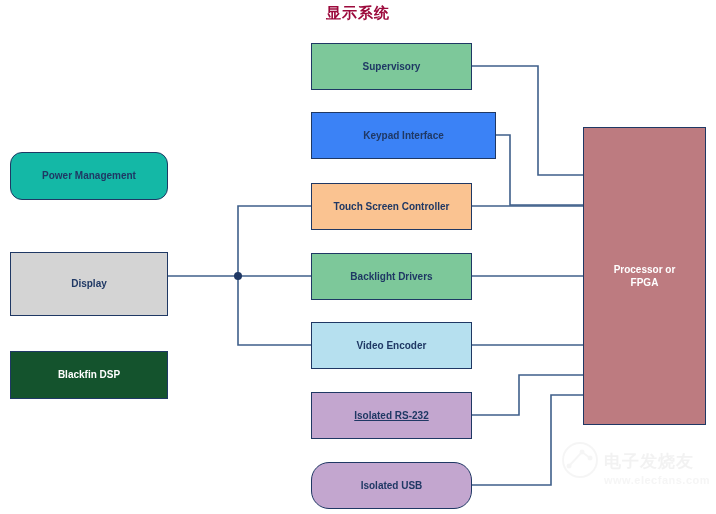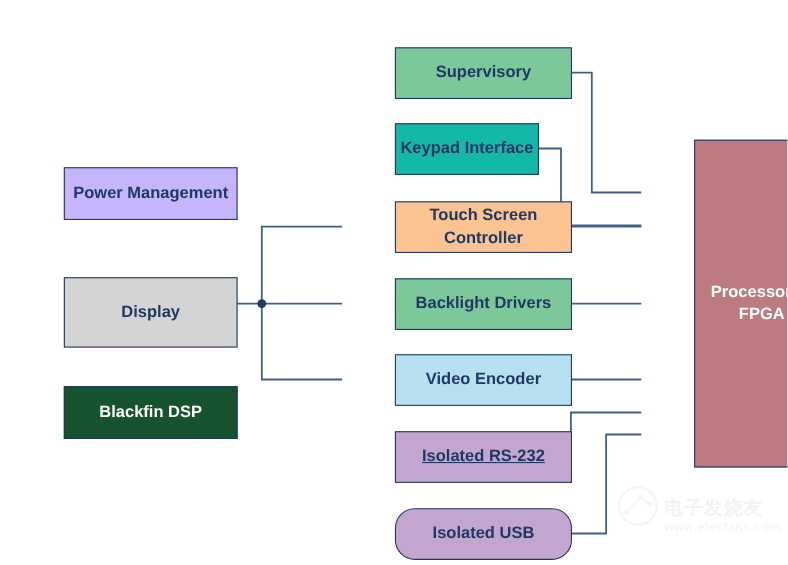--- a/index.html
+++ b/index.html
@@ -36,26 +36,25 @@
     letter-spacing: 1px;
   }
   .node {
     position: absolute;
     box-sizing: border-box;
     border: 1.5px solid #1f3864;
     display: flex;
     align-items: center;
     justify-content: center;
     text-align: center;
-    font-size: 15px;
+    font-size: 10px;
     font-weight: bold;
     line-height: 1.35;
     color: #1f3864;
     z-index: 3;
-    margin-left: 48px;
   }
   .node.light-text {
     color: #ffffff;
   }
   .watermark {
     position: absolute;
     right: 6px;
     bottom: 6px;
     width: 150px;
     height: 70px;
@@ -82,50 +81,51 @@
     color: #ececec;
     letter-spacing: 0.5px;
     white-space: nowrap;
   }
 </style>
 </head>
 <body>
 
 <div id="canvas">
 
+  <div class="diagram-title">显示系统</div>
 
   <svg id="wires" viewBox="0 0 716 514">
       <polyline points="168,276 238,276" fill="none" stroke="#3f5f8a" stroke-width="1.6"></polyline>
       <polyline points="238,276 238,206 311,206" fill="none" stroke="#3f5f8a" stroke-width="1.6"></polyline>
       <polyline points="238,276 311,276" fill="none" stroke="#3f5f8a" stroke-width="1.6"></polyline>
       <polyline points="238,276 238,345 311,345" fill="none" stroke="#3f5f8a" stroke-width="1.6"></polyline>
       <polyline points="472,66 538,66 538,175 583,175" fill="none" stroke="#3f5f8a" stroke-width="1.6"></polyline>
       <polyline points="472,135 510,135 510,205 583,205" fill="none" stroke="#3f5f8a" stroke-width="1.6"></polyline>
       <polyline points="472,206 583,206" fill="none" stroke="#3f5f8a" stroke-width="1.6"></polyline>
       <polyline points="472,276 583,276" fill="none" stroke="#3f5f8a" stroke-width="1.6"></polyline>
       <polyline points="472,345 583,345" fill="none" stroke="#3f5f8a" stroke-width="1.6"></polyline>
       <polyline points="472,415 519,415 519,375 583,375" fill="none" stroke="#3f5f8a" stroke-width="1.6"></polyline>
       <polyline points="472,485 551,485 551,395 583,395" fill="none" stroke="#3f5f8a" stroke-width="1.6"></polyline>
       <circle cx="238" cy="276" r="4" fill="#1f3864"></circle>
     </svg>
 
   <div id="nodes-layer">
-      <div class="node" style="left: 10px; top: 152px; width: 158px; height: 48px; background: #c4b5fd; border-color: rgb(31, 56, 100);">
+      <div class="node" style="left: 10px; top: 152px; width: 158px; height: 48px; background: #14b8a6; border-color: rgb(31, 56, 100); border-radius: 12px;">
         <span style="white-space: pre-line;">Power Management</span>
       </div>
       <div class="node" style="left: 10px; top: 252px; width: 158px; height: 64px; background: rgb(212, 212, 212); border-color: rgb(31, 56, 100);">
         <span style="white-space: pre-line;">Display</span>
       </div>
       <div class="node light-text" style="left: 10px; top: 351px; width: 158px; height: 48px; background: #14532d; border-color: rgb(31, 56, 100);">
         <span style="white-space: pre-line;">Blackfin DSP</span>
       </div>
       <div class="node" style="left: 311px; top: 43px; width: 161px; height: 47px; background: rgb(125, 200, 154); border-color: rgb(31, 56, 100);">
         <span style="white-space: pre-line;">Supervisory</span>
       </div>
-      <div class="node" style="left: 311px; top: 112px; width: 131px; height: 47px; background: #14b8a6; border-color: rgb(31, 56, 100);">
+      <div class="node" style="left: 311px; top: 112px; width: 185px; height: 47px; background: #3b82f6; border-color: rgb(31, 56, 100);">
         <span style="white-space: pre-line;">Keypad Interface</span>
       </div>
       <div class="node" style="left: 311px; top: 183px; width: 161px; height: 47px; background: rgb(250, 195, 145); border-color: rgb(31, 56, 100);">
         <span style="white-space: pre-line;">Touch Screen Controller</span>
       </div>
       <div class="node" style="left: 311px; top: 253px; width: 161px; height: 47px; background: rgb(125, 200, 154); border-color: rgb(31, 56, 100);">
         <span style="white-space: pre-line;">Backlight Drivers</span>
       </div>
       <div class="node" style="left: 311px; top: 322px; width: 161px; height: 47px; background: rgb(182, 224, 239); border-color: rgb(31, 56, 100);">
         <span style="white-space: pre-line; text-align: center;">Video Encoder</span>

